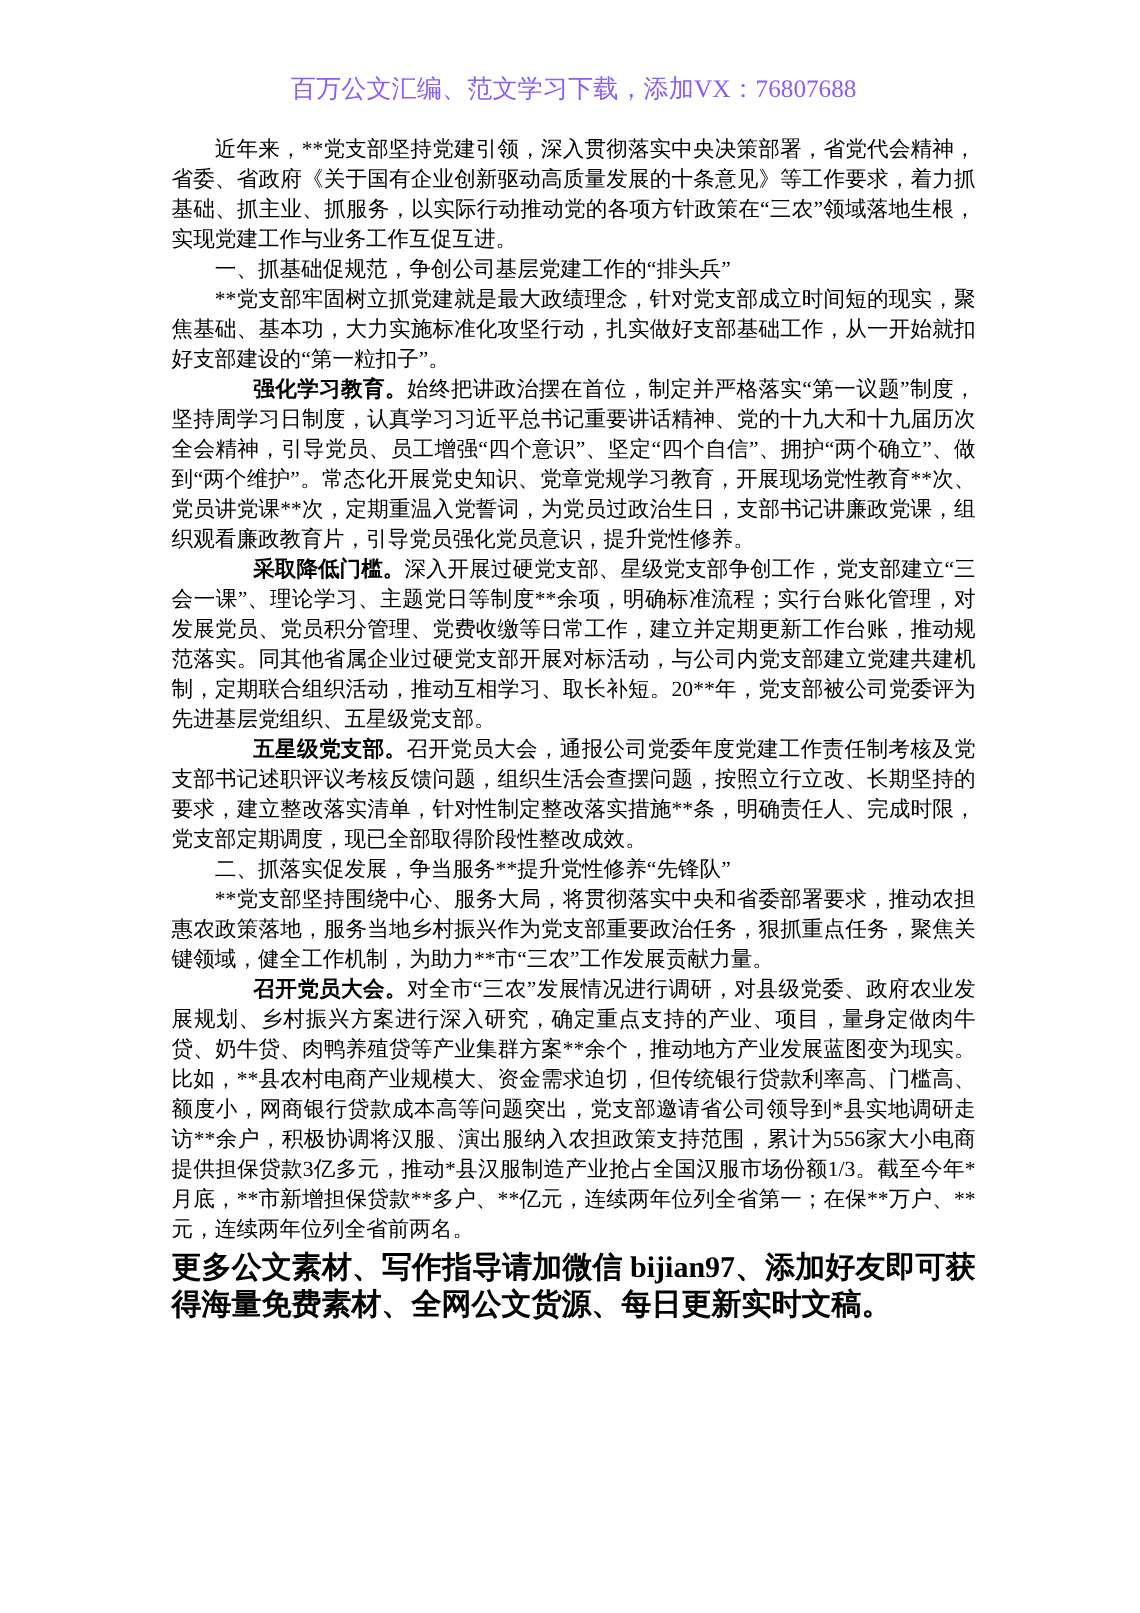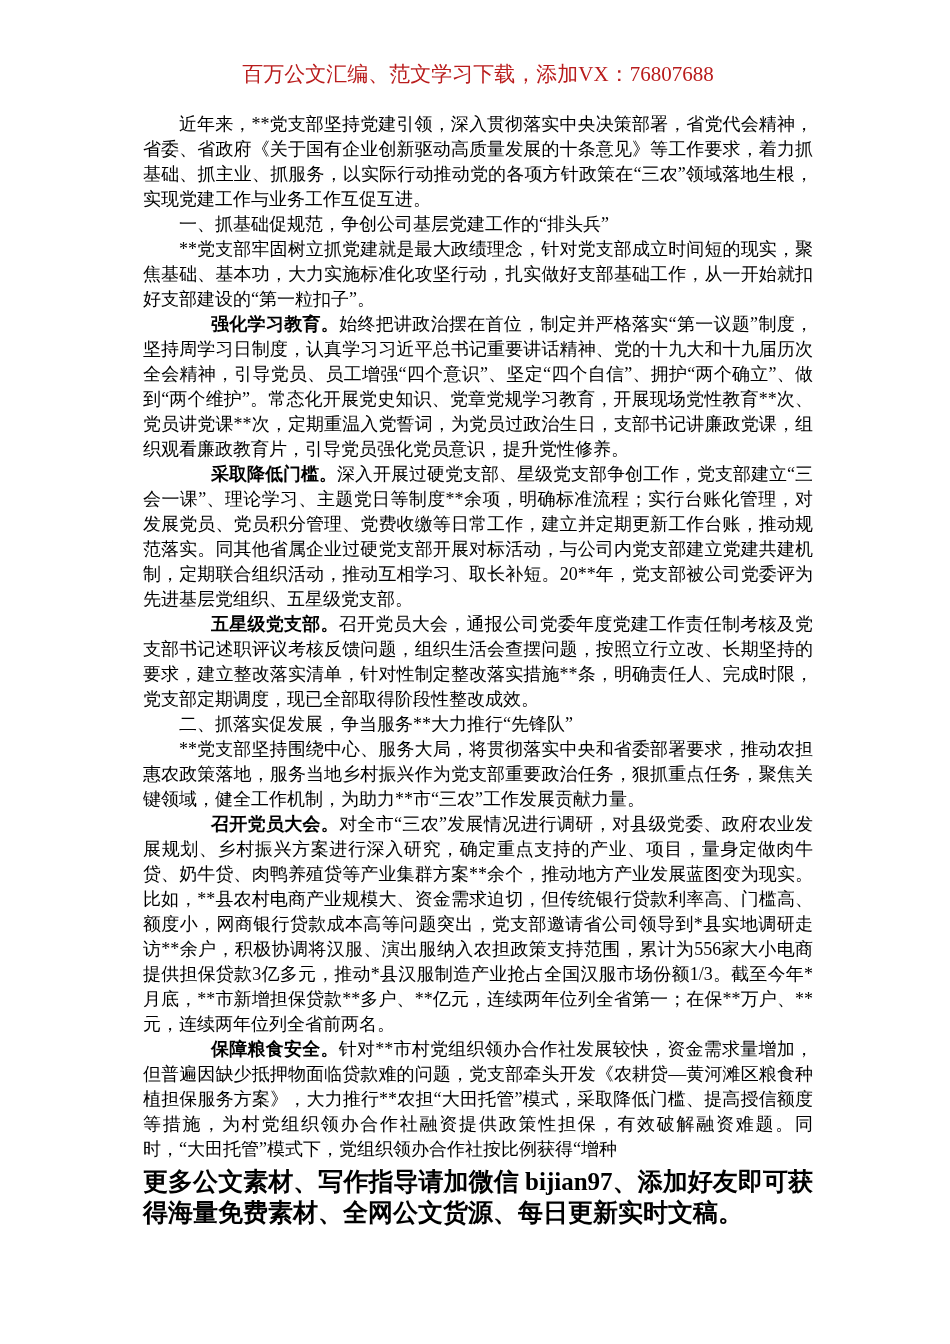--- a/index.html
+++ b/index.html
@@ -11,21 +11,21 @@
     font-family: "Liberation Serif", "DejaVu Serif", serif;
     overflow: hidden;
   }
   .page {
     box-sizing: border-box;
     width: 950px;
     height: 1344px;
     padding: 60px 137px 20px 143px;
   }
   .top-notice {
-    color: #b91c1c;
+    color: #8b5cf6;
     text-align: center;
     font-size: 21px;
     line-height: 28px;
     margin: 0 0 24px 0;
     font-weight: 400;
   }
   .doc-body p.para {
     margin: 0;
     text-indent: 2em;
     font-size: 18px;
@@ -55,20 +55,19 @@
 <div class="page">
   <p class="top-notice">百万公文汇编、范文学习下载，添加VX：76807688</p>
 
   <div class="doc-body">
       <p class="para">近年来，**党支部坚持党建引领，深入贯彻落实中央决策部署，省党代会精神，省委、省政府《关于国有企业创新驱动高质量发展的十条意见》等工作要求，着力抓基础、抓主业、抓服务，以实际行动推动党的各项方针政策在“三农”领域落地生根，实现党建工作与业务工作互促互进。</p>
       <p class="para heading">一、抓基础促规范，争创公司基层党建工作的“排头兵”</p>
       <p class="para">**党支部牢固树立抓党建就是最大政绩理念，针对党支部成立时间短的现实，聚焦基础、基本功，大力实施标准化攻坚行动，扎实做好支部基础工作，从一开始就扣好支部建设的“第一粒扣子”。</p>
       <p class="para"><b>强化学习教育。</b>始终把讲政治摆在首位，制定并严格落实“第一议题”制度，坚持周学习日制度，认真学习习近平总书记重要讲话精神、党的十九大和十九届历次全会精神，引导党员、员工增强“四个意识”、坚定“四个自信”、拥护“两个确立”、做到“两个维护”。常态化开展党史知识、党章党规学习教育，开展现场党性教育**次、党员讲党课**次，定期重温入党誓词，为党员过政治生日，支部书记讲廉政党课，组织观看廉政教育片，引导党员强化党员意识，提升党性修养。</p>
       <p class="para"><b>采取降低门槛。</b>深入开展过硬党支部、星级党支部争创工作，党支部建立“三会一课”、理论学习、主题党日等制度**余项，明确标准流程；实行台账化管理，对发展党员、党员积分管理、党费收缴等日常工作，建立并定期更新工作台账，推动规范落实。同其他省属企业过硬党支部开展对标活动，与公司内党支部建立党建共建机制，定期联合组织活动，推动互相学习、取长补短。20**年，党支部被公司党委评为先进基层党组织、五星级党支部。</p>
       <p class="para"><b>五星级党支部。</b>召开党员大会，通报公司党委年度党建工作责任制考核及党支部书记述职评议考核反馈问题，组织生活会查摆问题，按照立行立改、长期坚持的要求，建立整改落实清单，针对性制定整改落实措施**条，明确责任人、完成时限，党支部定期调度，现已全部取得阶段性整改成效。</p>
-      <p class="para heading">二、抓落实促发展，争当服务**大力推行“先锋队”</p>
+      <p class="para heading">二、抓落实促发展，争当服务**提升党性修养“先锋队”</p>
       <p class="para">**党支部坚持围绕中心、服务大局，将贯彻落实中央和省委部署要求，推动农担惠农政策落地，服务当地乡村振兴作为党支部重要政治任务，狠抓重点任务，聚焦关键领域，健全工作机制，为助力**市“三农”工作发展贡献力量。</p>
       <p class="para"><b>召开党员大会。</b>对全市“三农”发展情况进行调研，对县级党委、政府农业发展规划、乡村振兴方案进行深入研究，确定重点支持的产业、项目，量身定做肉牛贷、奶牛贷、肉鸭养殖贷等产业集群方案**余个，推动地方产业发展蓝图变为现实。比如，**县农村电商产业规模大、资金需求迫切，但传统银行贷款利率高、门槛高、额度小，网商银行贷款成本高等问题突出，党支部邀请省公司领导到*县实地调研走访**余户，积极协调将汉服、演出服纳入农担政策支持范围，累计为556家大小电商提供担保贷款3亿多元，推动*县汉服制造产业抢占全国汉服市场份额1/3。截至今年*月底，**市新增担保贷款**多户、**亿元，连续两年位列全省第一；在保**万户、**元，连续两年位列全省前两名。</p>
-      <p class="para"><b>保障粮食安全。</b>针对**市村党组织领办合作社发展较快，资金需求量增加，但普遍因缺少抵押物面临贷款难的问题，党支部牵头开发《农耕贷—黄河滩区粮食种植担保服务方案》，大力推行**农担“大田托管”模式，采取降低门槛、提高授信额度等措施，为村党组织领办合作社融资提供政策性担保，有效破解融资难题。同时，“大田托管”模式下，党组织领办合作社按比例获得“增种</p>
     </div>
 
   <p class="bottom-notice">更多公文素材、写作指导请加微信 bijian97、添加好友即可获得海量免费素材、全网公文货源、每日更新实时文稿。</p>
 </div>
 
 </body></html>

